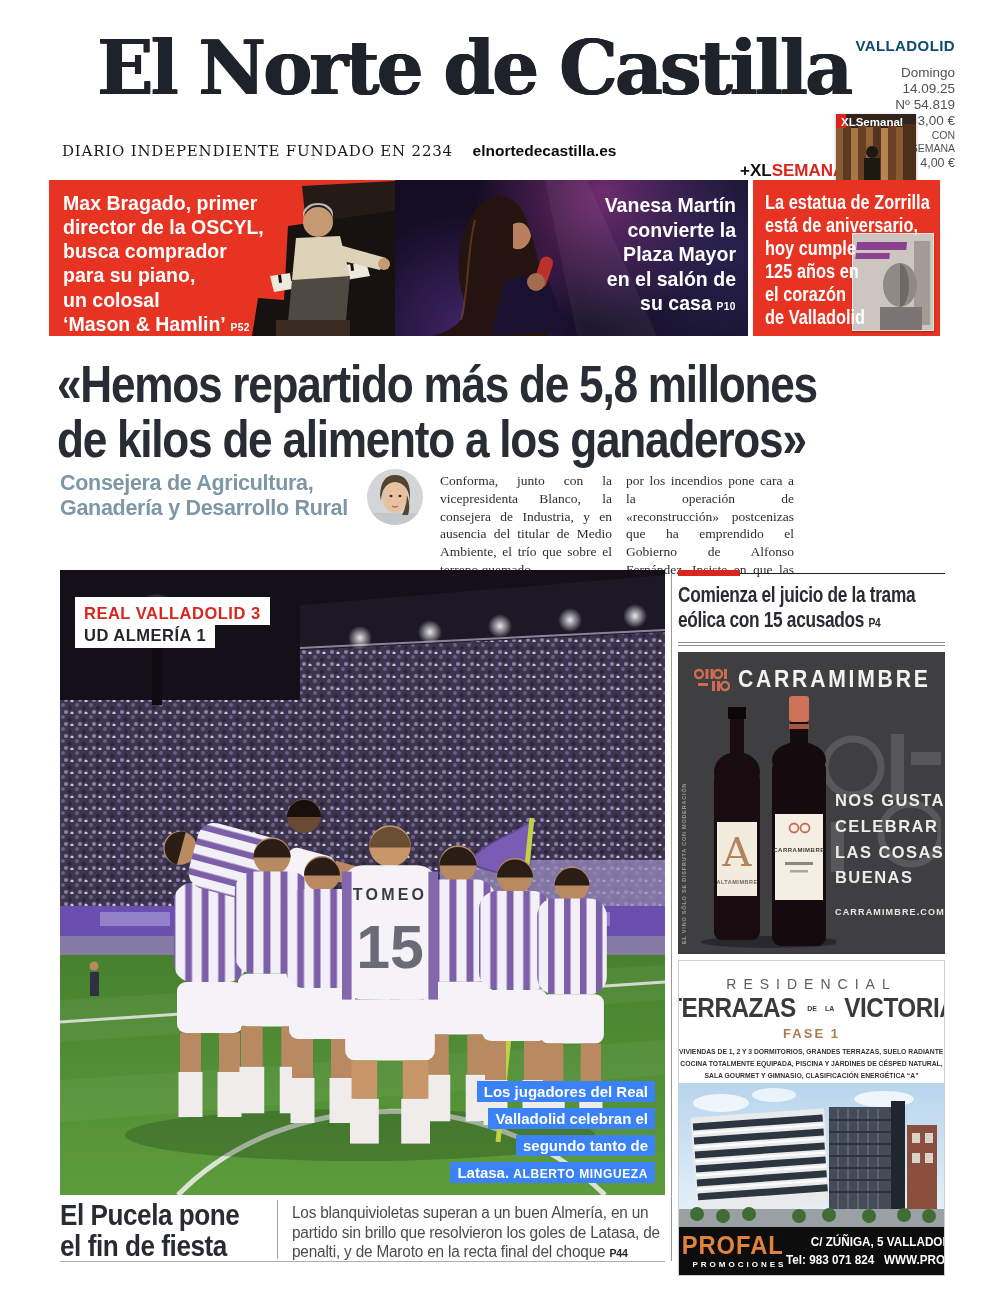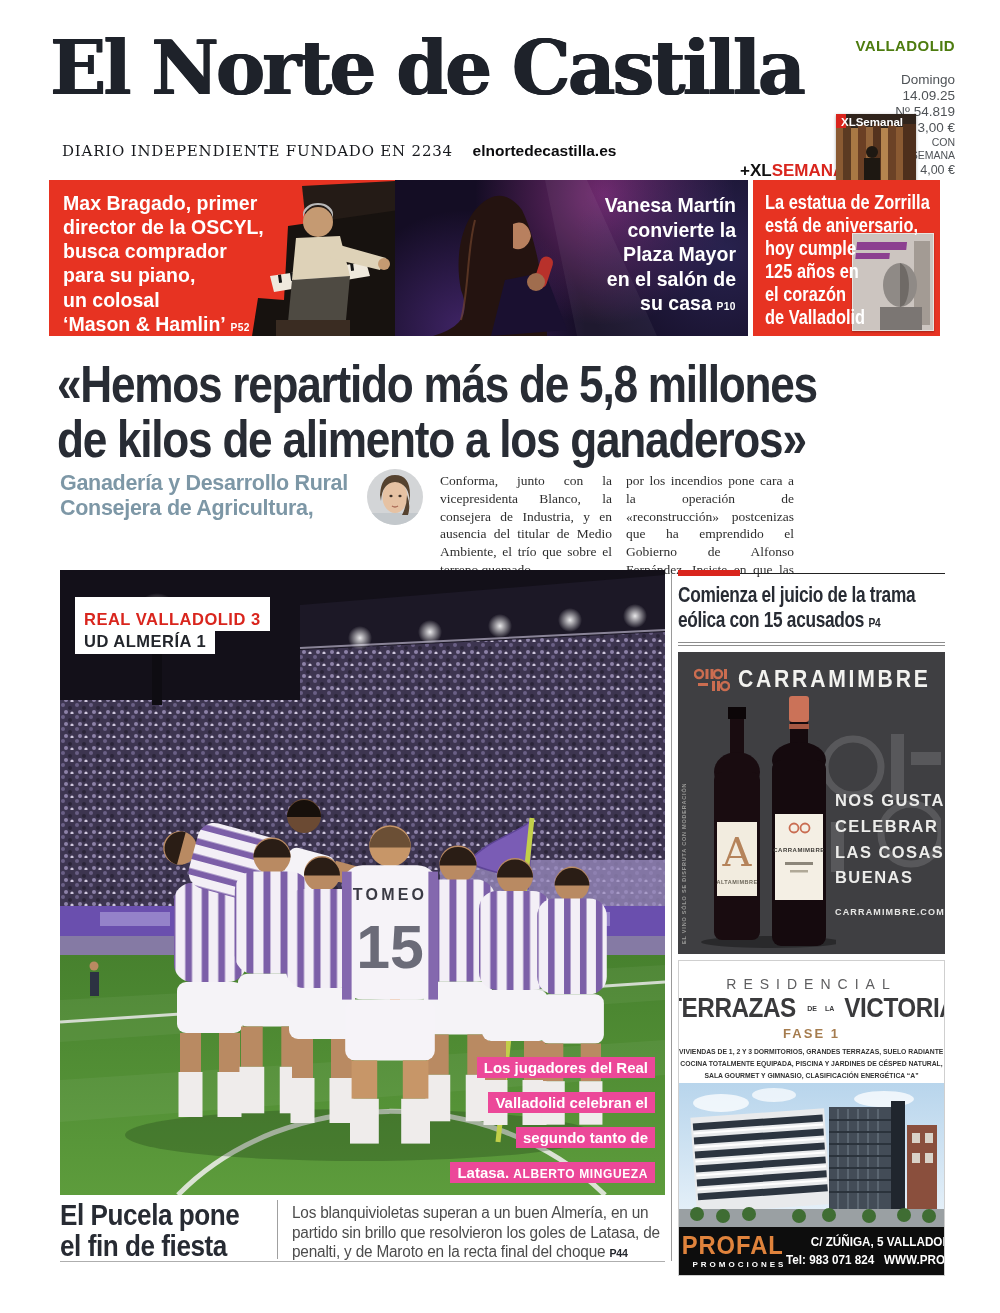--- a/index.html
+++ b/index.html
@@ -2,30 +2,30 @@
 <html><head>
 <meta charset="utf-8">
 <style>
   *{margin:0;padding:0;box-sizing:border-box}
   html,body{background:#ffffff}
   #page{position:relative;width:1000px;height:1313px;background:#fff;overflow:hidden;
         font-family:"Liberation Sans",sans-serif;color:#222}
   .abs{position:absolute}
 
   
-  .logo{left:50px;top:30px;width:800px;text-align:left;
+  .logo{left:50px;top:30px;width:800px;text-align:right;
         font-family:"DejaVu Serif",serif;font-weight:700;font-size:74px;line-height:1.05;
         color:#1e222a;letter-spacing:-3px;
         text-shadow:.6px 0 currentColor,-.6px 0 currentColor}
   .tagline-row{left:62px;top:142px;font-family:"DejaVu Serif",serif;font-size:15px;
         letter-spacing:.8px;color:#17191d;white-space:nowrap}
   .tagline-row .site{font-family:"Liberation Sans",sans-serif;font-weight:700;font-size:15.5px;
         letter-spacing:0;color:#0c0c0e;margin-left:14px}
   .edition-block{left:830px;top:38px;width:125px;text-align:right;line-height:16px}
-  .edition{color:#4d7c0f;font-weight:700;font-size:15px;letter-spacing:.4px;margin-bottom:18px}
+  .edition{color:#0c4a6e;font-weight:700;font-size:15px;letter-spacing:.4px;margin-bottom:11px}
   .ed-row{font-size:13.5px;color:#4f5357}
   .ed-row.small{font-size:10.5px;line-height:13px}
   .ed-row.price2{font-size:12.5px}
   .xl-label{left:740px;top:161px;width:92px;text-align:right;font-weight:700;font-size:17px;white-space:nowrap}
   .xl-label .plus{color:#111}
   .xl-label .sem{color:#d9251d}
   .xl-cover{left:836px;top:114px;width:80px;height:82px;box-shadow:0 1px 3px rgba(0,0,0,.35)}
 
   
   .teaser{top:180px;height:156px;overflow:hidden}
@@ -57,27 +57,27 @@
         color:#2e2e2e;text-align:justify}
   .lc1{left:440px;width:172px}
   .lc2{left:626px;width:168px}
   .lc3{left:806px;width:150px}
   .pref{font-family:"Liberation Sans",sans-serif;font-weight:700;font-size:11px;color:#23262c}
 
   
   .photo{left:60px;top:570px;width:605px;height:625px;overflow:hidden;background:#241f33}
   .score{position:absolute;left:15px;top:27px;z-index:3}
   .badge{background:#fff;width:fit-content;font-weight:800;letter-spacing:.5px;
-        padding:14px 9px 3px;font-size:16.5px;line-height:1.05}
+        padding:8px 9px 3px;font-size:16.5px;line-height:1.05}
   .badge.home{color:#d9251d}
   .badge.away{color:#23262c;padding-top:2px}
   .caption{position:absolute;right:10px;bottom:12px;z-index:3;text-align:right}
   .cap-row{text-align:right;line-height:1}
-  .cap-line{display:inline-block;background:#ec4899;color:#fff;font-weight:600;font-size:15px;
-        padding:3px 7px;margin-top:14px}
+  .cap-line{display:inline-block;background:#3b82f6;color:#fff;font-weight:600;font-size:15px;
+        padding:3px 7px;margin-top:6px}
   .cap-credit{font-weight:800;font-size:12px;letter-spacing:.6px}
 
   
   .vrule{left:671px;top:573px;height:688px;border-left:1px solid #9a9a9a}
   .jud{left:678px;top:573px;width:267px;border-top:1px solid #222}
   .jud-red{position:absolute;left:0;top:-4px;width:62px;height:6px;background:#d9251d}
   .jud h2{margin-top:9px;width:340px;font-size:22px;line-height:1.12;letter-spacing:-.4px;
         color:#282c34;transform:scaleX(.785);transform-origin:0 0}
   .jud .dbl{margin-top:10px;height:4px;border-top:1px solid #8d8d8d;border-bottom:1px solid #8d8d8d}
 
@@ -259,22 +259,22 @@
     </div>
   </div>
 
   <div class="abs headline">
     <div>«Hemos repartido más de 5,8 millones</div>
     <div>de kilos de alimento a los ganaderos»</div>
   </div>
 
   <div class="abs byline">
     <div class="by-role">
+      <div>Consejera de Agricultura,</div>
       <div>Ganadería y Desarrollo Rural</div>
-      <div>Consejera de Agricultura,</div>
     </div>
   </div>
 
   <svg class="abs portrait" width="56" height="56" viewBox="0 0 56 56">
     <rect width="56" height="56" fill="#d3d5d7"></rect>
     <rect x="0" y="44" width="56" height="12" fill="#c3c8cc"></rect>
     <ellipse cx="28" cy="28" rx="12.5" ry="16" fill="#e6c2a3"></ellipse>
     <path d="M13,26 Q14,6 28,6 Q43,6 43,26 L43,34 Q42,14 28,13 Q15,14 14,32 Z" fill="#55422f"></path>
     <path d="M40,26 q4,10 1,20 l-6,0 q5,-10 5,-20" fill="#55422f"></path>
     <ellipse cx="24" cy="27" rx="1.6" ry="1.2" fill="#3d3128"></ellipse>

